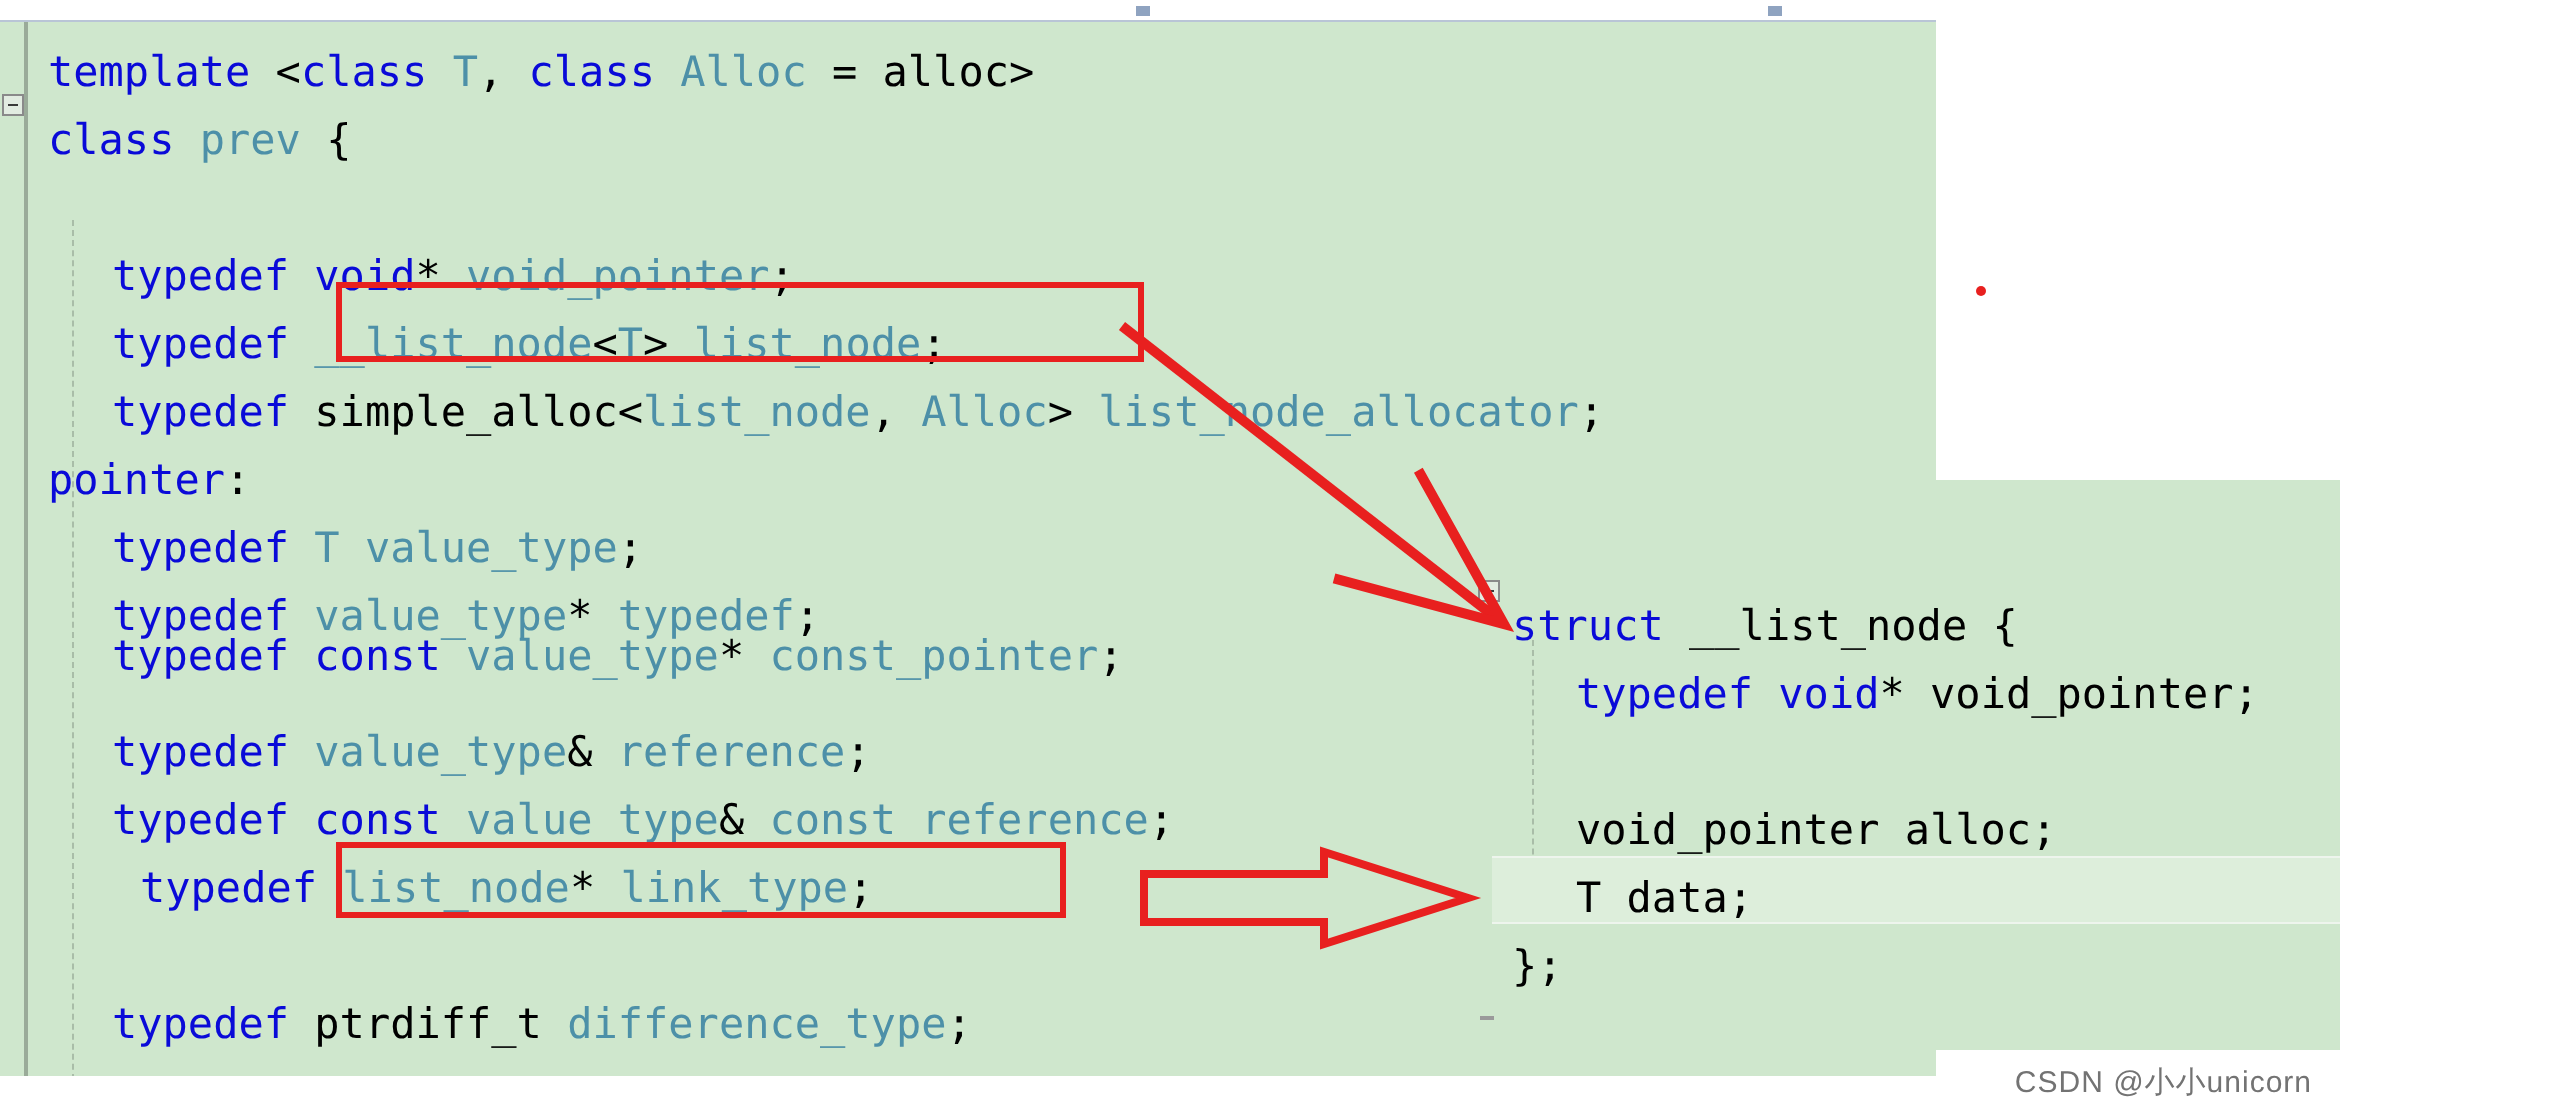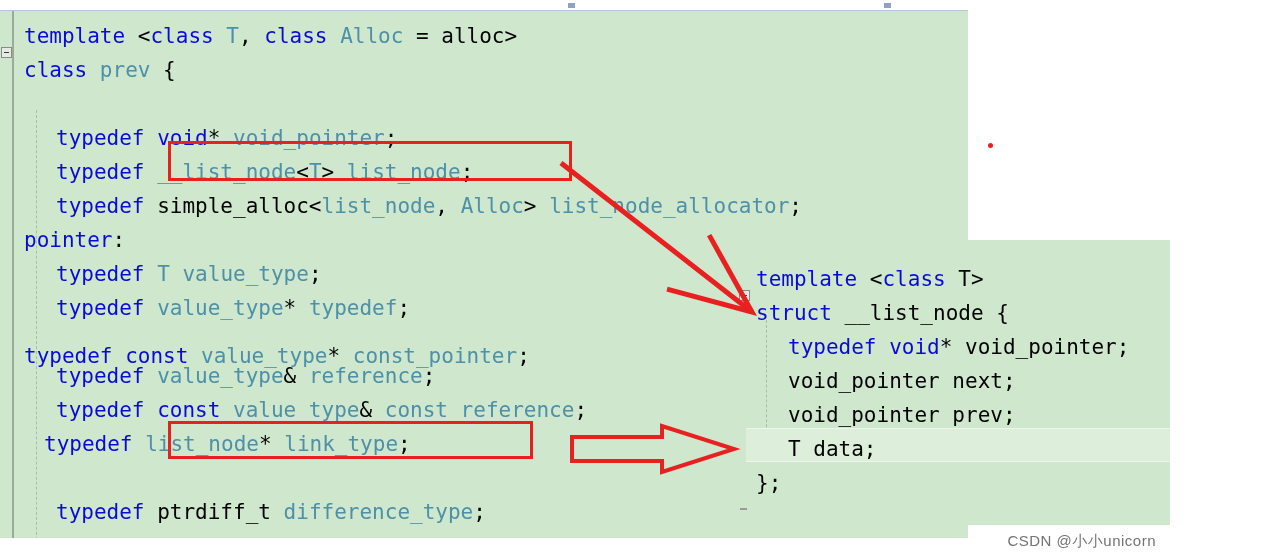--- a/index.html
+++ b/index.html
@@ -153,36 +153,34 @@
     <div class="collapse-box" style="left:1px; top:36px;"></div>
     <div class="indent-guide" style="left:36px; top:99px; height:440px;"></div>
   <div class="code-line" style="top: 8px; margin-left: 0px;"><span class="kw">template </span><span class="pl">&lt;</span><span class="kw">class </span><span class="ty">T</span><span class="pl">, </span><span class="kw">class </span><span class="ty">Alloc </span><span class="pl">= alloc&gt;</span></div>
       <div class="code-line" style="top: 42px; margin-left: 0px;"><span class="kw">class </span><span class="ty">prev </span><span class="pl">{</span></div>
       <div class="code-line" style="top: 110px; margin-left: 32px;"><span class="kw">typedef </span><span class="kw">void</span><span class="pl">* </span><span class="ty">void_pointer</span><span class="pl">;</span></div>
       <div class="code-line" style="top: 144px; margin-left: 32px;"><span class="kw">typedef </span><span class="ty">__list_node</span><span class="pl">&lt;</span><span class="ty">T</span><span class="pl">&gt; </span><span class="ty">list_node</span><span class="pl">;</span></div>
       <div class="code-line" style="top: 178px; margin-left: 32px;"><span class="kw">typedef </span><span class="pl">simple_alloc&lt;</span><span class="ty">list_node</span><span class="pl">, </span><span class="ty">Alloc</span><span class="pl">&gt; </span><span class="ty">list_node_allocator</span><span class="pl">;</span></div>
       <div class="code-line" style="top: 212px; margin-left: 0px;"><span class="kw">pointer</span><span class="pl">:</span></div>
       <div class="code-line" style="top: 246px; margin-left: 32px;"><span class="kw">typedef </span><span class="ty">T </span><span class="ty">value_type</span><span class="pl">;</span></div>
       <div class="code-line" style="top: 280px; margin-left: 32px;"><span class="kw">typedef </span><span class="ty">value_type</span><span class="pl">* </span><span class="ty">typedef</span><span class="pl">;</span></div>
-      <div class="code-line" style="top: 328px; "><span class="kw">typedef </span><span class="kw">const </span><span class="ty">value_type</span><span class="pl">* </span><span class="ty">const_pointer</span><span class="pl">;</span></div>
+      <div class="code-line" style="top: 300px; margin-left: 32px;"><span class="kw">typedef </span><span class="kw">const </span><span class="ty">value_type</span><span class="pl">* </span><span class="ty">const_pointer</span><span class="pl">;</span></div>
       <div class="code-line" style="top: 348px; margin-left: 32px;"><span class="kw">typedef </span><span class="ty">value_type</span><span class="pl">&amp; </span><span class="ty">reference</span><span class="pl">;</span></div>
       <div class="code-line" style="top: 382px; margin-left: 32px;"><span class="kw">typedef </span><span class="kw">const </span><span class="ty">value_type</span><span class="pl">&amp; </span><span class="ty">const_reference</span><span class="pl">;</span></div>
-      <div class="code-line" style="top: 416px; margin-left: 20px;"><span class="kw">typedef </span><span class="ty">list_node</span><span class="pl">* </span><span class="ty">link_type</span><span class="pl">;</span></div>
+      <div class="code-line" style="top: 416px; margin-left: 46px;"><span class="kw">typedef </span><span class="ty">list_node</span><span class="pl">* </span><span class="ty">link_type</span><span class="pl">;</span></div>
       <div class="code-line" style="top: 484px; margin-left: 32px;"><span class="kw">typedef </span><span class="pl">ptrdiff_t </span><span class="ty">difference_type</span><span class="pl">;</span></div>
     </div>
 
   <div class="editor" id="panel-right">
     <div class="collapse-box" style="left:1px; top:50px;"></div>
     <div class="collapse-dash" style="left:2px; top:268px;"></div>
     <div class="indent-guide" style="left:28px; top:80px; height:132px;"></div>
-  <div class="code-line" style="top: 22px; margin-left: 0px;"><span class="kw">template </span><span class="pl">&lt;</span><span class="kw">class </span><span class="pl">T</span><span class="pl">&gt;</span></div>
       <div class="code-line" style="top: 56px; margin-left: 0px; text-align: right;"><span class="kw">struct </span><span class="pl">__list_node {</span></div>
       <div class="code-line" style="top: 90px; margin-left: 32px;"><span class="kw">typedef </span><span class="kw">void</span><span class="pl">* </span><span class="pl">void_pointer;</span></div>
-      <div class="code-line" style="top: 124px; margin-left: 32px;"><span class="pl">void_pointer next;</span></div>
-      <div class="code-line" style="top: 158px; margin-left: 32px;"><span class="pl">void_pointer prev;</span></div>
+      <div class="code-line" style="top: 158px; margin-left: 32px;"><span class="pl">void_pointer alloc;</span></div>
       <div class="line-highlight" style="left: 8px; top: 188px; width: 536px; height: 34px;"></div>
       <div class="code-line" style="top: 192px; margin-left: 32px;"><span class="pl">T data;</span></div>
       <div class="code-line" style="top: 226px; margin-left: 0px;"><span class="pl">};</span></div>
     </div>
 
   <div class="red-dot" id="red-dot" style="left: 988px; top: 143px;"></div>
 
   <div class="red-box" id="red-box-0" title="typedef __list_node&lt;T&gt; list_node;" style="left: 168px; top: 141px; width: 404px; height: 40px;"></div>
   <div class="red-box" id="red-box-1" title="typedef list_node* link_type;" style="left: 168px; top: 421px; width: 365px; height: 38px;"></div>
 

